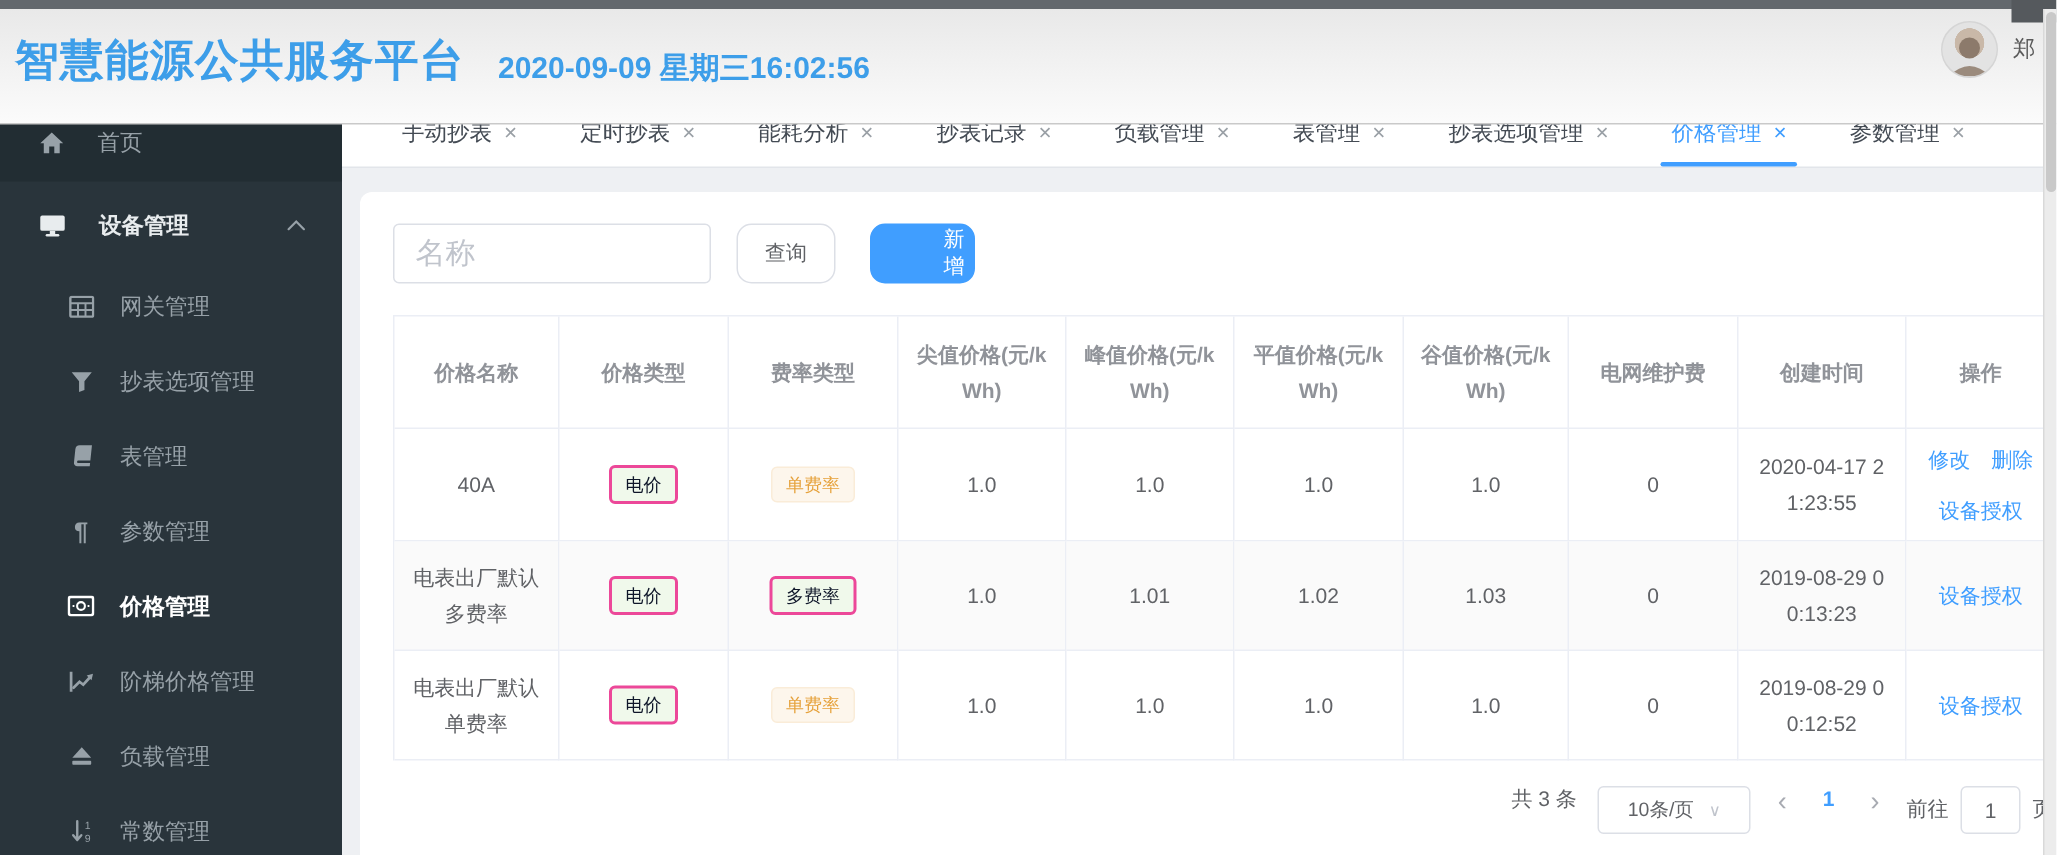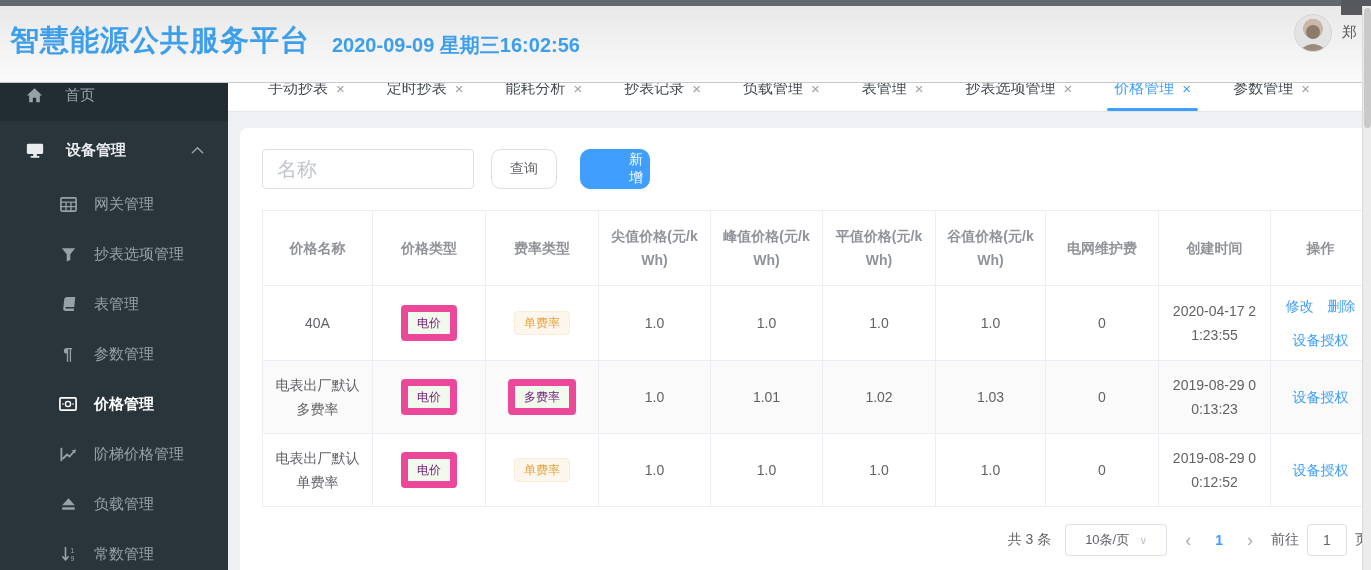--- a/index.html
+++ b/index.html
@@ -25,21 +25,21 @@
   .scroll-thumb { position:absolute; left:1px; top:2px; width:7px; height:120px; border-radius:4px; background:#c9c9c9; }
 
   
   .sidebar { position:absolute; left:0; top:65px; width:228px; height:505px; background:#29343b; z-index:40; }
   .side-item { display:flex; align-items:center; color:#97a1a8; cursor:pointer; }
   .side-item .txt { font-size:15px; }
   .side-home { height:52px; margin-top:4px; background:#222d33; padding-left:26px; gap:22px; }
   .side-parent { height:58px; padding-left:26px; gap:22px; color:#e8ecee; position:relative; }
   .side-parent .txt { font-weight:bold; }
   .side-parent .chev { position:absolute; right:24px; top:50%; transform:translateY(-50%); }
-  .side-sub { height:50px; padding-left:54px; gap:12px;align-items:center; }
+  .side-sub { height:50px; padding-left:40px; gap:12px;align-items:center; }
   .side-sub .ic { width:28px; display:flex; justify-content:center; }
   .side-sub.active { color:#ffffff; }
   .side-sub.active .txt { font-weight:bold; }
   .pilcrow { font-size:17px; font-weight:bold; line-height:1; }
 
   
   .main { position:absolute; left:228px; top:65px; width:1143px; height:505px; }
   .tabbar { position:absolute; left:0; top:0; width:1143px; height:47px; background:#fff; border-bottom:1px solid #e2e5ea; display:flex; align-items:stretch; padding-left:19px; }
   .tab { display:flex; align-items:center; gap:8px; padding:0 21px; color:#444b54; font-size:15px; cursor:pointer; position:relative; }
   .tab .close { color:#9aa0a6; font-size:15px; }
@@ -57,27 +57,27 @@
   .btn-primary { width:70px; background:#409EFF; border:1px solid #409EFF; color:#fff; margin-left:6px;padding-left:42px; }
 
   
   .table { margin-top:21px; width:1109px; border-top:1px solid #ebeef5; border-left:1px solid #ebeef5; }
   .tr { display:grid; grid-template-columns:110px 113px 113px 112px 112px 113px 110px 113px 112px 1fr; }
   .td, .th { border-right:1px solid #ebeef5; border-bottom:1px solid #ebeef5; display:flex; align-items:center; justify-content:center; text-align:center; padding:8px 10px; line-height:24px; word-break:break-all; }
   .th { color:#909399; font-weight:bold; min-height:75px; }
   .td { color:#606266; min-height:73px; }
   .tr.striped .td { background:#fafafa; }
   .badge { display:inline-block; padding:3px 9px; font-size:12px; border-radius:4px; line-height:16px; }
-  .badge-green { color:#701a75; background:#f0f9eb; border:7px solid #ec4899; }
+  .badge-green { color:#0f172a; background:#f0f9eb; border:2px solid #ec4899; }
   .badge-orange { color:#E6A23C; background:#fdf6ec; border:1px solid #faecd8; }
   .ops { display:flex; flex-wrap:wrap; justify-content:center; align-items:center; column-gap:14px; row-gap:10px; max-width:110px; }
   .link { color:#409EFF; cursor:pointer; white-space:nowrap; }
 
   
-  .pagination { position:absolute; right:2px; bottom:14px; display:flex; align-items:center; gap:14px; color:#606266; font-size:14px; }
+  .pagination { position:absolute; right:2px; bottom:14px; display:flex; gap:14px; color:#606266; font-size:14px; }
   .pg-total { color:#606266; }
   .pg-select { width:102px; height:32px; border:1px solid #dcdfe6; border-radius:4px; display:flex; align-items:center; justify-content:center; gap:10px; color:#606266; font-size:13px; cursor:pointer; background:#fff; }
   .pg-select .arrow { color:#c0c4cc; font-size:11px; }
   .pg-arrow { color:#a8abb2; font-size:18px; cursor:pointer; padding:0 4px; }
   .pg-page { color:#409EFF; font-weight:bold; cursor:pointer; padding:0 6px; }
   .pg-goto { display:flex; align-items:center; gap:8px; }
   .pg-input { width:40px; height:32px; border:1px solid #dcdfe6; border-radius:4px; text-align:center; font-size:14px; color:#606266; outline:none; font-family:inherit; }
 </style>
 </head>
 <body>

